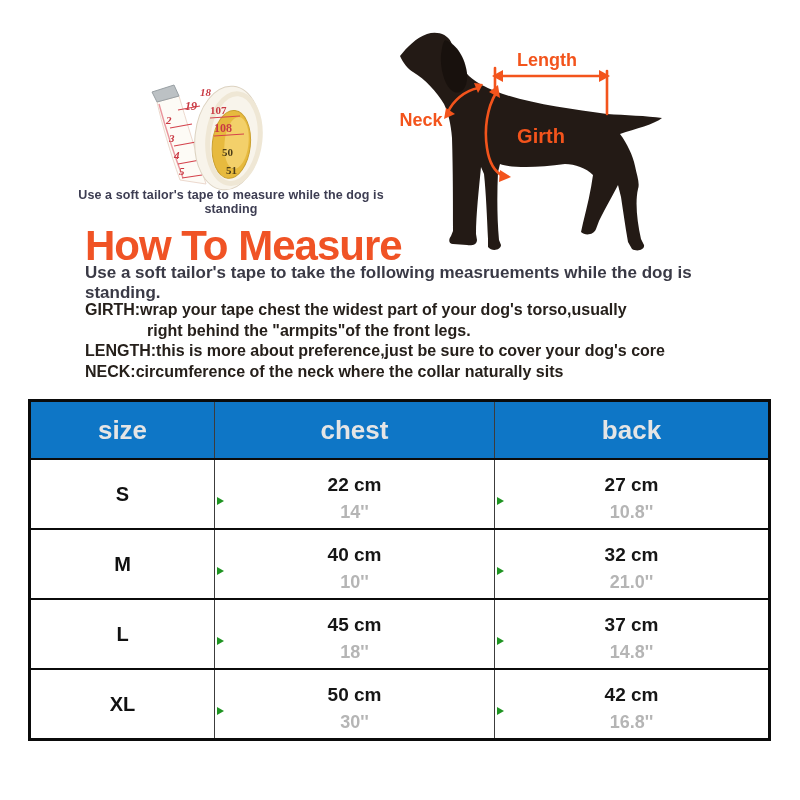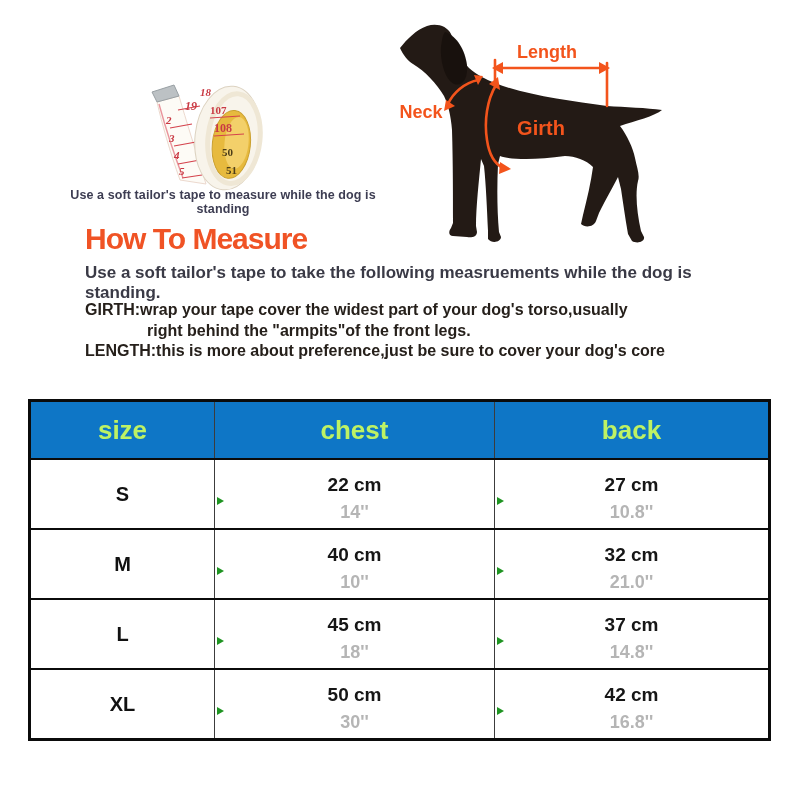--- a/index.html
+++ b/index.html
@@ -1,42 +1,42 @@
 <!DOCTYPE html>
 <html><head>
 <meta charset="utf-8">
 <style>
   html,body{margin:0;padding:0;background:#fff;}
   #canvas{position:relative;width:800px;height:800px;background:#ffffff;overflow:hidden;
           font-family:"Liberation Sans", sans-serif;}
 
   
   #tape-wrap{position:absolute;left:148px;top:80px;width:125px;height:114px;}
-  #tape-caption{position:absolute;left:62px;top:188px;width:322px;text-align:center;
+  #tape-caption{position:absolute;left:70px;top:188px;width:322px;text-align:center;
                 font-size:12.5px;font-weight:600;color:#3d3d52;letter-spacing:.1px;}
 
   
-  #dog-wrap{position:absolute;left:385px;top:8px;width:330px;height:250px;}
-
-  
-  #howto-title{position:absolute;left:85px;top:222px;font-size:30px;font-weight:800;
+  #dog-wrap{position:absolute;left:385px;top:16px;width:330px;height:250px;}
+
+  
+  #howto-title{position:absolute;left:85px;top:222px;font-size:42px;font-weight:800;
                letter-spacing:-1px;color:#f05325;}
   #howto-intro{position:absolute;left:85px;top:263px;width:640px;font-size:17px;
                color:#3a3a46;font-weight:bold;}
   #howto-list{position:absolute;left:85px;top:300px;width:660px;font-size:16px;
               font-weight:bold;color:#26201b;line-height:20.5px;}
   #howto-list .indent{padding-left:62px;}
 
   
   #size-table{position:absolute;left:28px;top:399px;width:740px;border-collapse:collapse;
               table-layout:fixed;background:#fff;border:3px solid #0b0b0b;}
   #size-table th,#size-table td{border-top:2px solid #0b0b0b;border-bottom:2px solid #0b0b0b;
               border-left:1px solid #3c3c3c;border-right:1px solid #3c3c3c;
               text-align:center;vertical-align:middle;position:relative;padding:0;}
-  #size-table th{background:#0e76c6;color:#bef264;font-size:26px;font-weight:bold;height:56px;}
+  #size-table th{background:#0e76c6;color:#e5e5e5;font-size:26px;font-weight:bold;height:56px;}
   #size-table td{height:68px;}
   .size-cell{font-size:20px;font-weight:bold;color:#111;}
   .cm-val{font-size:19px;font-weight:bold;color:#161616;line-height:22px;margin-top:9px;}
   .in-val{font-size:18px;font-weight:bold;color:#b5b5b5;line-height:22px;margin-top:5px;text-align:center;}
   .cell-flag{position:absolute;left:2px;top:54%;width:0;height:0;
              border-top:4px solid transparent;border-bottom:4px solid transparent;
              border-left:7px solid #1f9422;}
 </style>
 </head>
 <body>
@@ -132,23 +132,24 @@
         <text x="162" y="50" font-size="18">Length</text>
         <text x="36" y="110" font-size="18">Neck</text>
         <text x="156" y="127" font-size="20">Girth</text>
       </g>
     </svg>
   </div>
 
   <div id="howto-title">How To Measure</div>
   <div id="howto-intro">Use a soft tailor's tape to take the following measruements while the dog is standing.</div>
   <div id="howto-list">
-    <div>GIRTH:wrap your tape cover the widest part of your dog's torso,usually</div>
+    <div>GIRTH:wrap your tape chest the widest part of your dog's torso,usually</div>
     <div class="indent">right behind the "armpits"of the front legs.</div>
     <div>LENGTH:this is more about preference,just be sure to cover your dog's core</div>
+    <div>NECK:circumference of the neck where the collar naturally sits</div>
   </div>
 
   <table id="size-table">
     <colgroup>
         <col style="width:185px">
         <col style="width:280px">
         <col style="width:275px">
       </colgroup>
     <thead>
       <tr>

